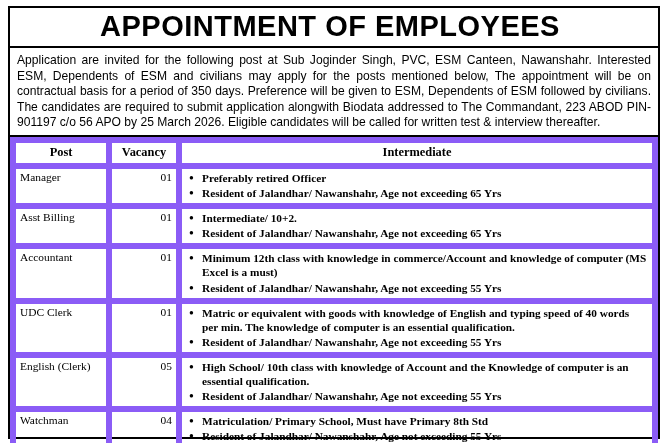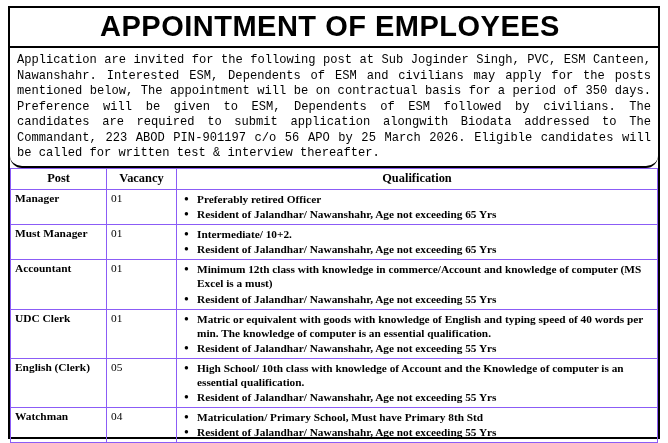--- a/index.html
+++ b/index.html
@@ -40,53 +40,52 @@
     font-size: 29px;
     letter-spacing: 0.5px;
     line-height: 1.05;
   }
   .intro {
     padding: 5px 7px 4px 7px;
     font-size: 12.1px;
     line-height: 1.28;
     text-align: justify;
     border-bottom: 2px solid #000;
-    font-family: Liberation Mono, monospace;
-    border-radius: 12px;
+    font-family: Liberation Sans, sans-serif;
   }
 
   table.maintbl {
     border-collapse: collapse;
     width: 100%;
     table-layout: fixed;
   }
   table.maintbl th, table.maintbl td {
-    border: 1px solid #8b5cf6;
+    border: 6px solid #8b5cf6;
     vertical-align: top;
     padding: 2px 4px;
     font-size: 11.4px;
     line-height: 1.22;
   }
   table.maintbl thead th {
     text-align: center;
     font-weight: bold;
     font-size: 12.4px;
     padding: 2px 0 3px 0;
     font-family: "Liberation Serif", serif;
   }
   .col-post { width: 96px; }
   .col-vac { width: 70px; }
   td.post {
-    font-weight: bold;
+    font-weight: normal;
     font-size: 11.6px;
     padding-top: 4px;
     margin-top: 16px;
   }
   td.vac {
-    text-align: left;
+    text-align: right;
     font-size: 11.6px;
     padding-top: 4px;
   }
   td.qual {
     padding-top: 3px;
     padding-left: 6px;
   }
   ul.qlist {
     margin: 0;
     padding: 0 0 0 14px;
@@ -124,36 +123,36 @@
     <table class="maintbl">
       <colgroup>
         <col class="col-post">
         <col class="col-vac">
         <col>
       </colgroup>
       <thead>
         <tr>
           <th>Post</th>
           <th>Vacancy</th>
-          <th>Qualification</th>
+          <th>Intermediate</th>
         </tr>
       </thead>
       <tbody>
         <tr>
           <td class="post">Manager</td>
           <td class="vac">01</td>
           <td class="qual">
             <ul class="qlist">
               <li>Preferably retired Officer</li>
               <li>Resident of Jalandhar/ Nawanshahr, Age not exceeding 65 Yrs</li>
             </ul>
           </td>
         </tr>
         <tr>
-          <td class="post">Must Manager</td>
+          <td class="post">Asst Billing</td>
           <td class="vac">01</td>
           <td class="qual">
             <ul class="qlist">
               <li>Intermediate/ 10+2.</li>
               <li>Resident of Jalandhar/ Nawanshahr, Age not exceeding 65 Yrs</li>
             </ul>
           </td>
         </tr>
         <tr>
           <td class="post">Accountant</td>

